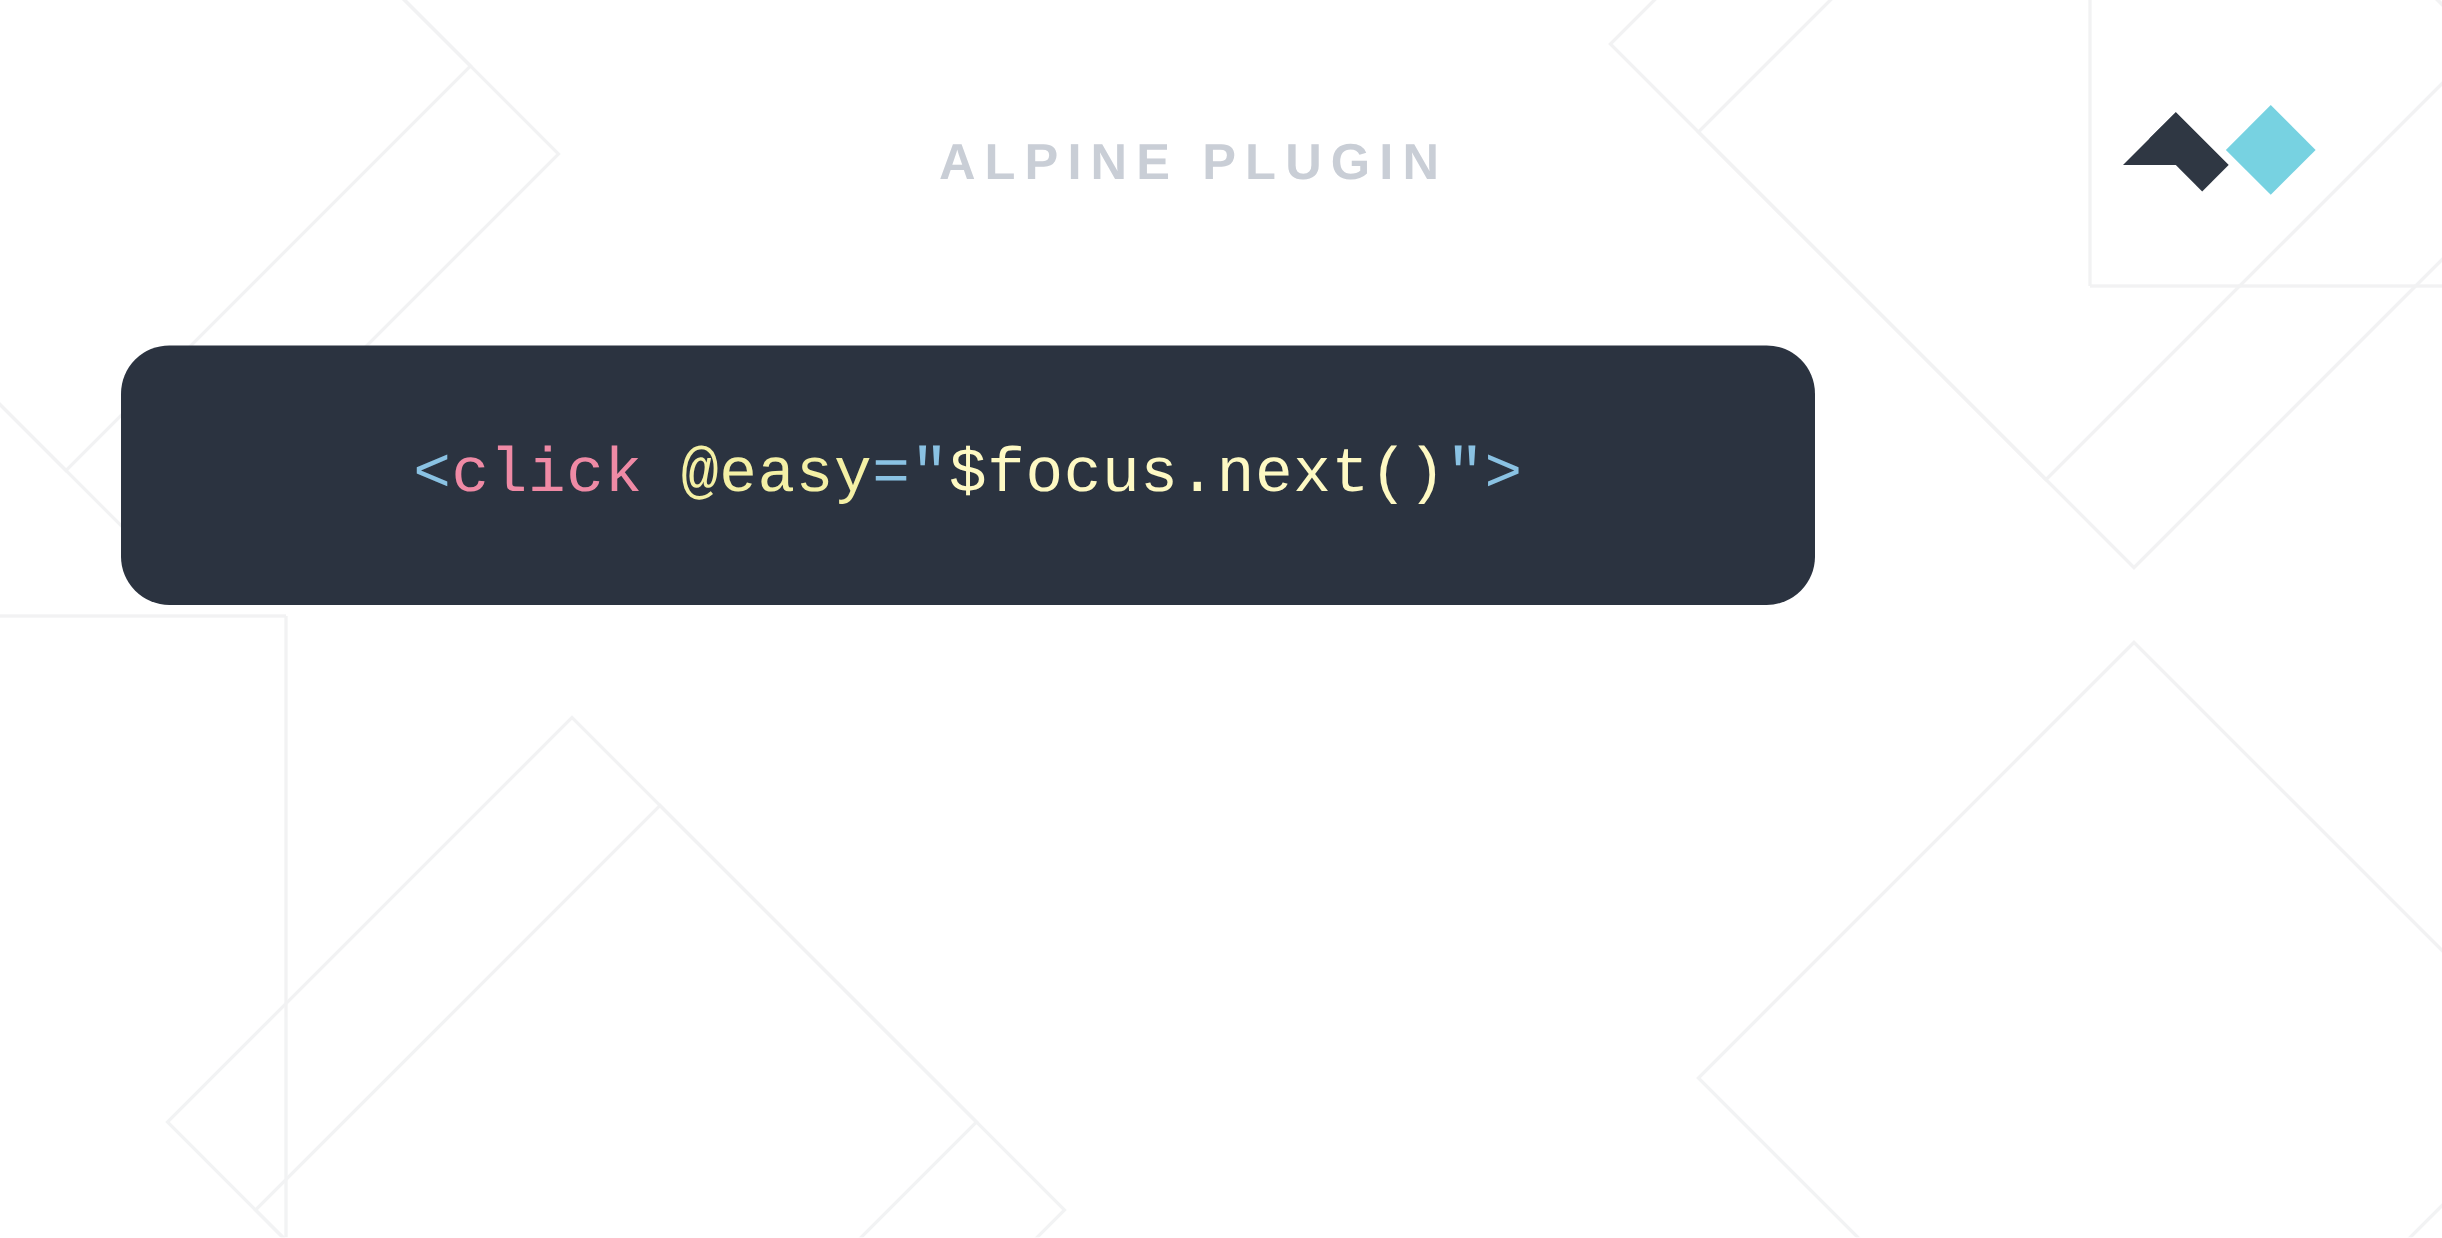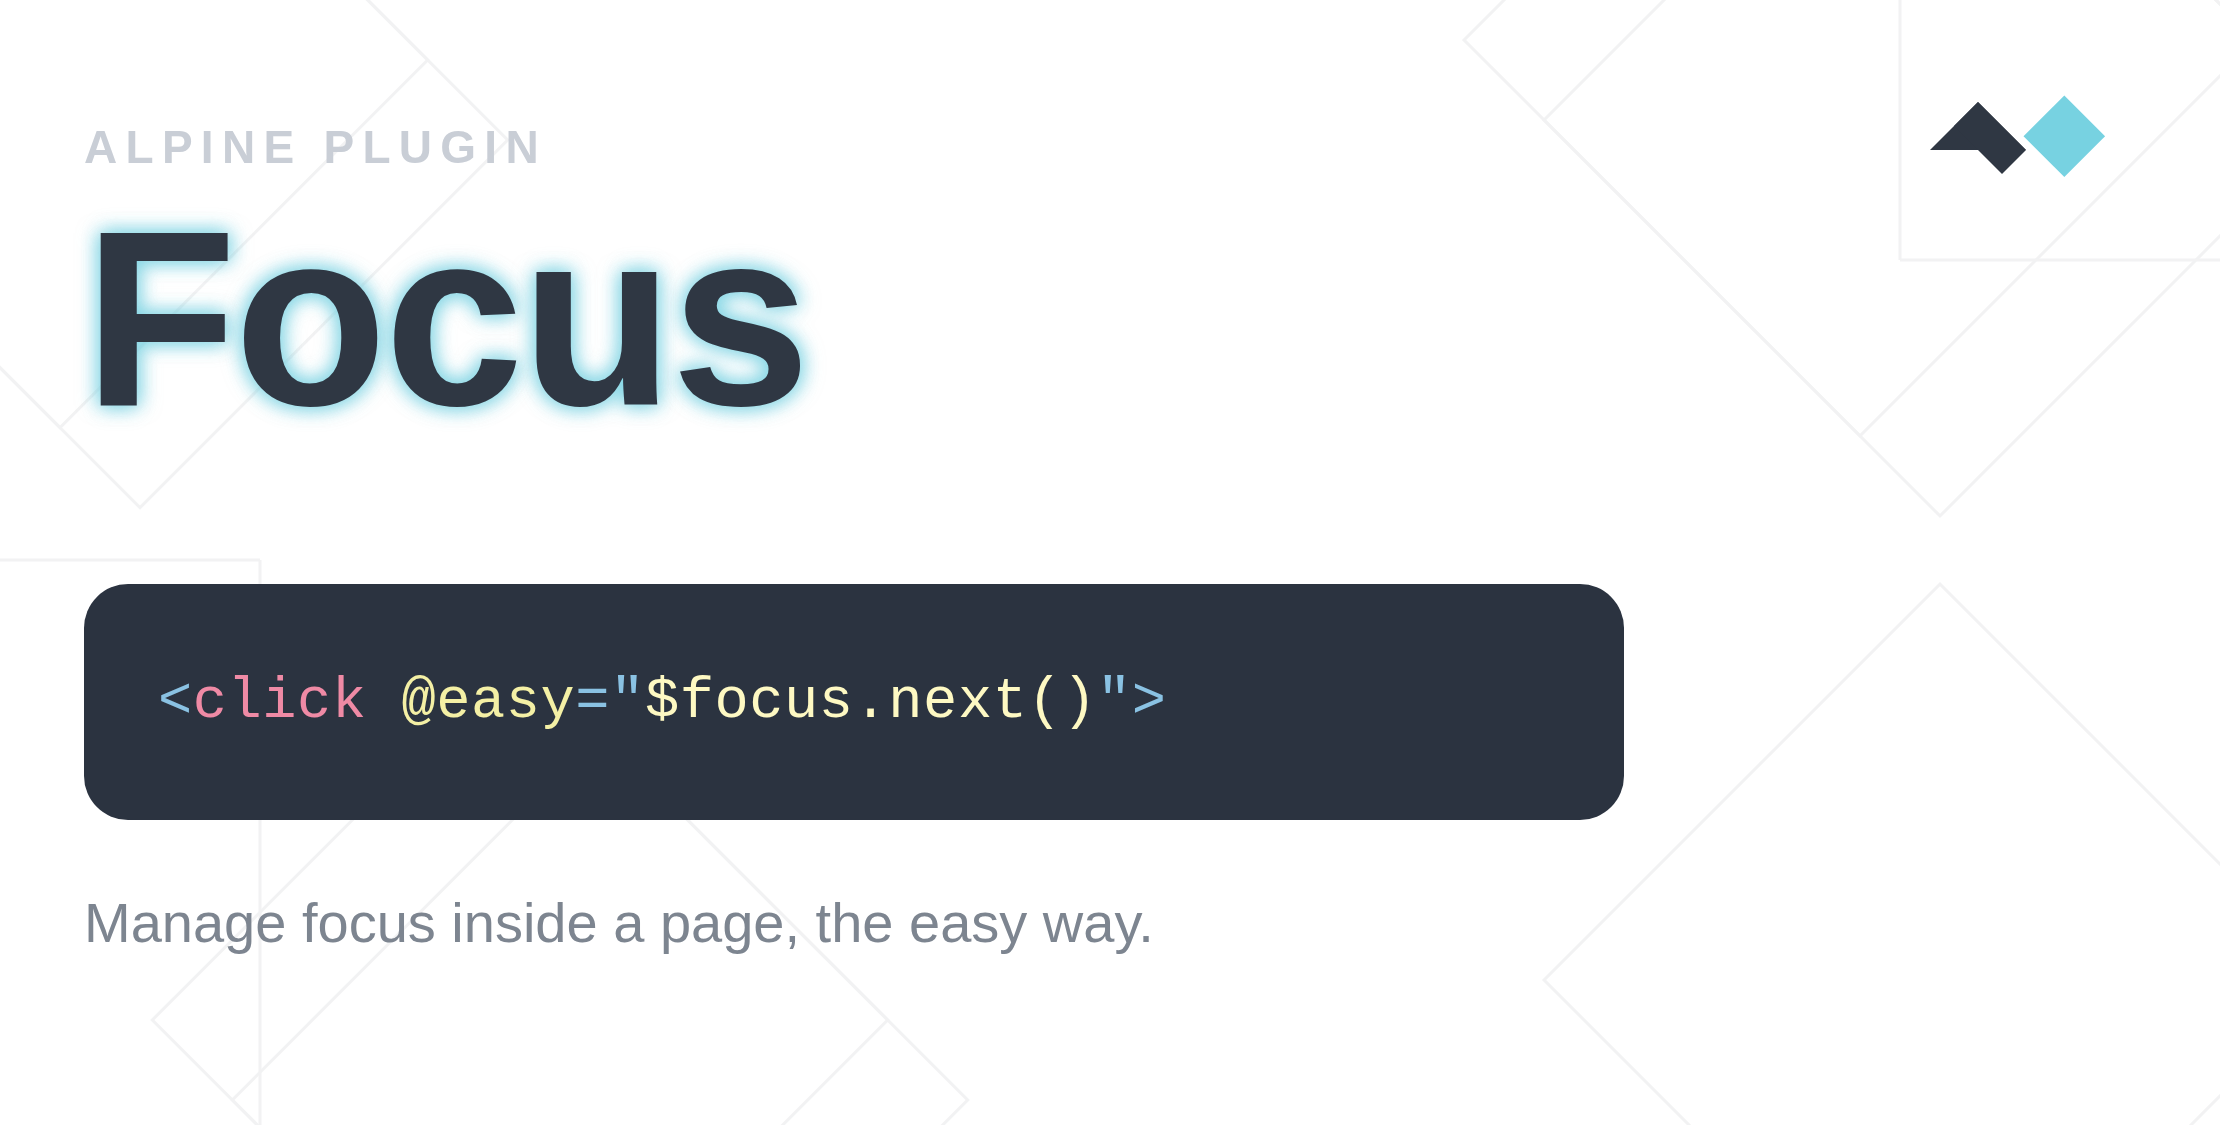--- a/index.html
+++ b/index.html
@@ -16,21 +16,22 @@
     overflow: hidden;
   }
   .bg-pattern {
     position: absolute;
     inset: 0;
     opacity: 0.06;
     pointer-events: none;
   }
   .content {
     position: relative;
-    padding: 120px 160px 0 84px;
+    padding: 120px 160px 0 110px;
+    text-align: center;
   }
   .eyebrow {
     font-size: 46px;
     font-weight: 700;
     letter-spacing: 0.18em;
     color: #c9ced6;
     text-transform: uppercase;
     margin-bottom: 20px;
   }
   .title {
@@ -102,18 +103,16 @@
     <g>
       <polygon points="48,12 96,60 48,60 0,60" fill="#2f3743" transform="translate(0,10)"></polygon>
       <polygon points="48,12 96,60 72,84 24,36" fill="#2f3743" transform="translate(0,10)"></polygon>
       <polygon points="128,12 176,60 128,108 80,60" fill="#77d2e1" transform="translate(0,-10) scale(0.85) translate(30,18)"></polygon>
     </g>
   </svg>
 </div>
 
 <div class="content">
   <div class="eyebrow">ALPINE PLUGIN</div>
-  <div class="title">Focus</div>
 
   <div class="code-block"><span class="tok-bracket">&lt;</span><span class="tok-tag">click</span><span> </span><span class="tok-attr">@easy</span><span class="tok-op">=</span><span class="tok-op">"</span><span class="tok-str">$focus.next()</span><span class="tok-op">"</span><span class="tok-bracket">&gt;</span></div>
 
-  <div class="subtitle">Manage focus inside a page, the easy way.</div>
 </div>
 
 </body></html>

